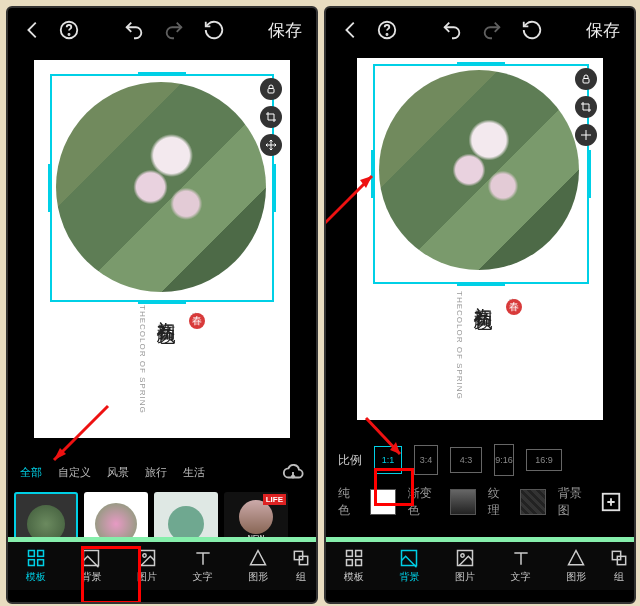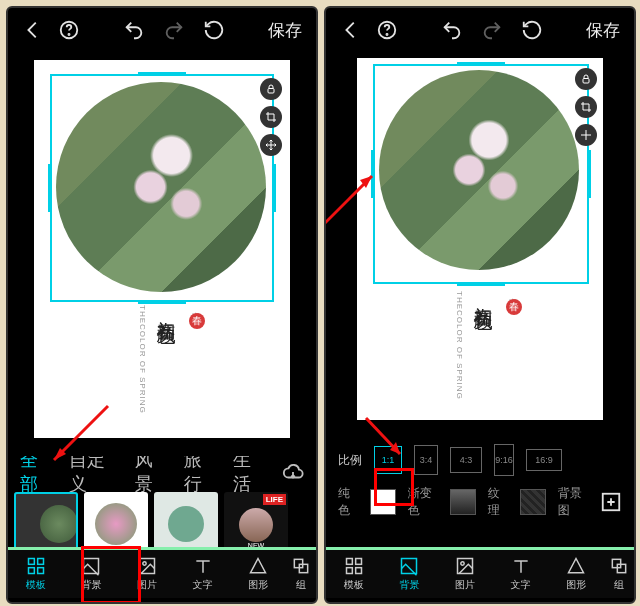--- a/index.html
+++ b/index.html
@@ -41,36 +41,36 @@
   .cap-sm{font-size:9px;color:#777;}
   .cap-lg{font-size:19px;color:#222;font-weight:500;}
   .cap-en{font-size:8px;color:#999;letter-spacing:1px;writing-mode:vertical-rl;}
   .seal{width:16px;height:16px;border-radius:50%;background:#d83a3a;align-self:flex-end;margin-left:4px;font-size:10px;color:#fff;display:flex;align-items:center;justify-content:center;}
   
   .arrow{position:absolute;width:80px;height:80px;pointer-events:none;}
   .arrow svg{width:100%;height:100%;}
   .arrow line{stroke:#e11;stroke-width:3;}
   .arrow polygon{fill:#e11;}
   
-  .filtertabs{height:32px;display:flex;align-items:center;gap:16px;padding:0 12px;color:#bbb;font-size:18px;justify-content:space-between;}
+  .filtertabs{height:32px;display:flex;align-items:center;gap:16px;padding:0 12px;color:#bbb;font-size:11px;justify-content:space-between;}
   .filtertabs .on{color:#00d0e6;}
   .cloud{margin-left:auto;opacity:.8;}
   .thumbs{height:72px;display:flex;gap:6px;padding:0 6px;align-items:center;}
-  .th{width:64px;height:64px;border-radius:3px;background:#333;flex:none;display:flex;align-items:center;justify-content:flex-end;overflow:hidden;}
+  .th{width:64px;height:64px;border-radius:3px;background:#333;flex:none;display:flex;align-items:center;justify-content:center;overflow:hidden;}
   .th.sel{outline:2px solid #00d0e6;outline-offset:-2px;}
   
   .bgfx{height:30px;display:flex;align-items:center;gap:14px;padding:0 14px;color:#999;font-size:12px;border-bottom:1px solid #1a1a1a;}
   .bgfx .lbl{color:#ccc;}
   .ratiorow{height:44px;display:flex;align-items:center;gap:12px;padding:0 12px;color:#ccc;font-size:12px;}
   .rbox{width:32px;height:26px;border:1.5px solid #666;display:flex;align-items:center;justify-content:center;font-size:9px;color:#888;}
   .rbox.sel{border-color:#00d0e6;color:#00d0e6;}
   .colorrow{height:40px;display:flex;align-items:center;gap:12px;padding:0 12px;color:#999;font-size:12px;}
   .sw{width:28px;height:24px;border:1px solid #555;}
   
-  .nav{position:absolute;bottom:4px;left:0;right:0;height:48px;background:#0a0a0a;border-top:3px solid #86efac;display:flex;}
+  .nav{position:absolute;bottom:12px;left:0;right:0;height:48px;background:#0a0a0a;border-top:5px solid #86efac;display:flex;}
   .ni{flex:1;display:flex;flex-direction:column;align-items:center;justify-content:center;gap:2px;color:#ccc;font-size:10px;}
   .ni svg{width:20px;height:20px;stroke:#ccc;fill:none;stroke-width:1.8;}
   .ni.active{color:#00d0e6;} .ni.active svg{stroke:#00d0e6;}
   .redbox{position:absolute;border:3px solid #f00;pointer-events:none;}
 </style>
 </head>
 <body>
 <div class="stage">
 
 <div class="phone left">

